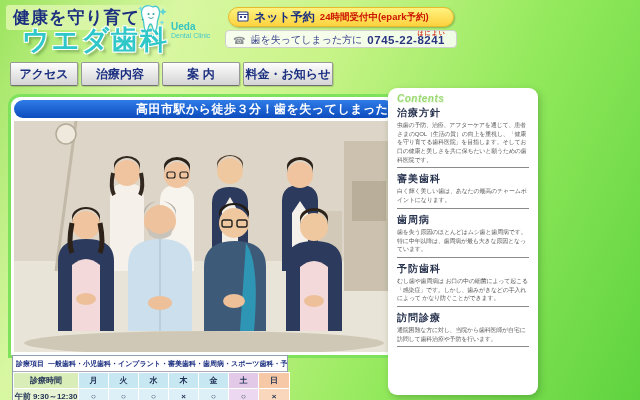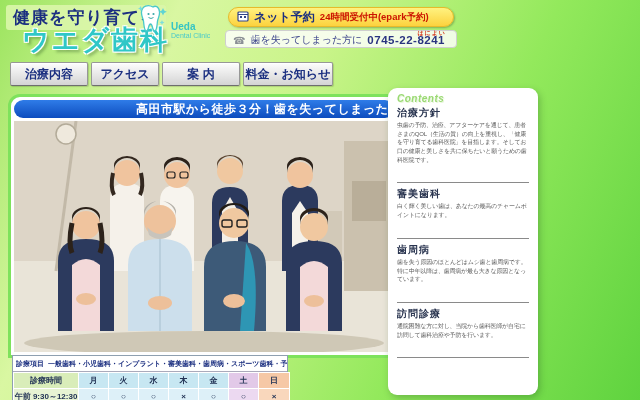--- a/index.html
+++ b/index.html
@@ -55,21 +55,21 @@
   .r-day{background:#ddf0f8;}
   .r-sat{background:#ecd9f1;}
   .r-sun{background:#f9d7bc;}
   .mark{font-size:9px;}
   .mark-x{color:#c23a20;font-size:7px;}
   
   .sidebar{position:absolute;left:388px;top:88px;width:150px;height:307px;box-sizing:border-box;
     background:#fff;border-radius:9px;box-shadow:2px 3px 7px rgba(30,80,30,.3);padding:5px 9px;overflow:hidden;}
   .sb-title{font-size:10px;font-weight:bold;font-style:italic;color:#9ad973;letter-spacing:.5px;
     text-shadow:1px 1px 0 #e8f6dc;margin-bottom:1px;}
-  .sb-sec{border-bottom:1px solid #8a8a8a;padding-bottom:18px;margin-bottom:4px;}
+  .sb-sec{border-bottom:1px solid #8a8a8a;padding-bottom:3px;margin-bottom:4px;}
   .sb-sec h3{margin:2px 0 1px 0;font-size:10px;font-weight:bold;color:#2a3550;letter-spacing:1px;cursor:pointer;}
   .sb-sec p{margin:0;font-size:6px;line-height:1.45;color:#5a5a5a;letter-spacing:-.2px;}
 </style>
 </head>
 <body>
 
 <div id="screen">
 
   <div class="tagline">健康を守り育てる</div>
   <div class="clinic-name">ウエダ歯科</div>
@@ -106,22 +106,22 @@
   </div>
 
   <div class="phone-bar">
     <span class="phone-ico">☎</span>
     <span class="plbl">歯を失ってしまった方に</span>
     <span class="pnum">0745-22-8241</span>
     <span class="furigana">はによい</span>
   </div>
 
   <div class="nav">
+    <div class="nav-btn w1">アクセス</div>
     <div class="nav-btn w2">治療内容</div>
-    <div class="nav-btn w1">アクセス</div>
     <div class="nav-btn w3">案 内</div>
     <div class="nav-btn w4">料金・お知らせ</div>
   </div>
 
   <div class="content-card">
     <div class="banner">高田市駅から徒歩３分！歯を失ってしまった方に、食</div>
 
     <div class="photo">
       <svg width="380" height="231" viewBox="0 0 380 231">
 
@@ -234,19 +234,23 @@
     </div>
     <div class="sb-sec">
       <h3>審美歯科</h3>
       <p>白く輝く美しい歯は、あなたの最高のチャームポイントになります。</p>
     </div>
     <div class="sb-sec">
       <h3>歯周病</h3>
       <p>歯を失う原因のほとんどはムシ歯と歯周病です。特に中年以降は、歯周病が最も大きな原因となっています。</p>
     </div>
     <div class="sb-sec">
+      <h3>予防歯科</h3>
+      <p>むし歯や歯周病は お口の中の細菌によって起こる「感染症」です。しかし、歯みがきなどの手入れによって かなり防ぐことができます。</p>
+    </div>
+    <div class="sb-sec">
       <h3>訪問診療</h3>
       <p>通院困難な方に対し、当院から歯科医師が自宅に訪問して歯科治療や予防を行います。</p>
     </div>
 
   </div>
 
 </div>
 
 </body></html>

